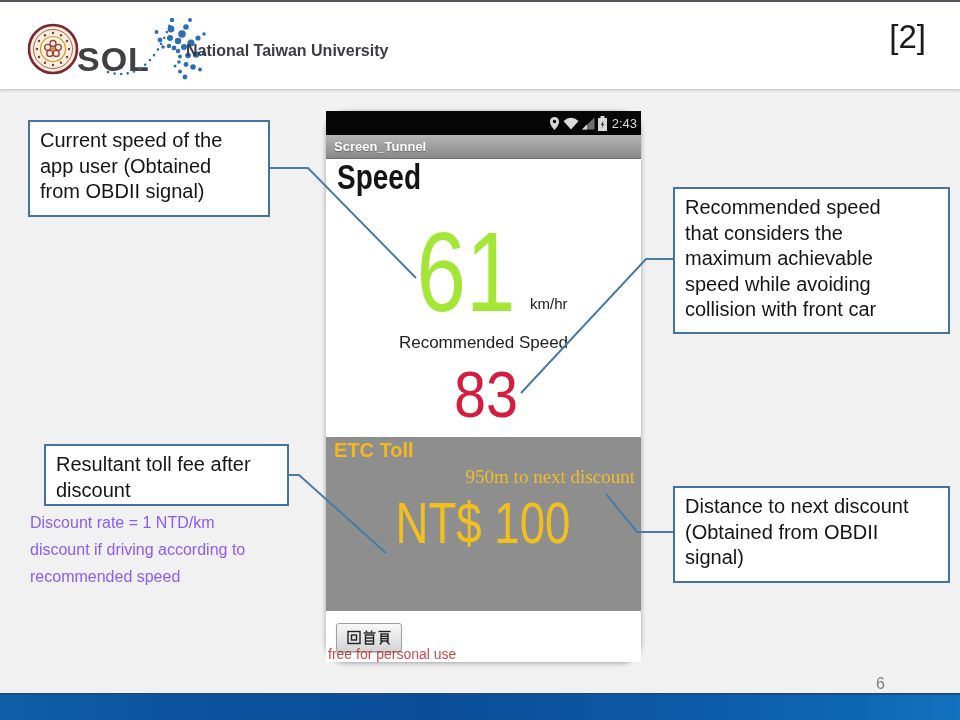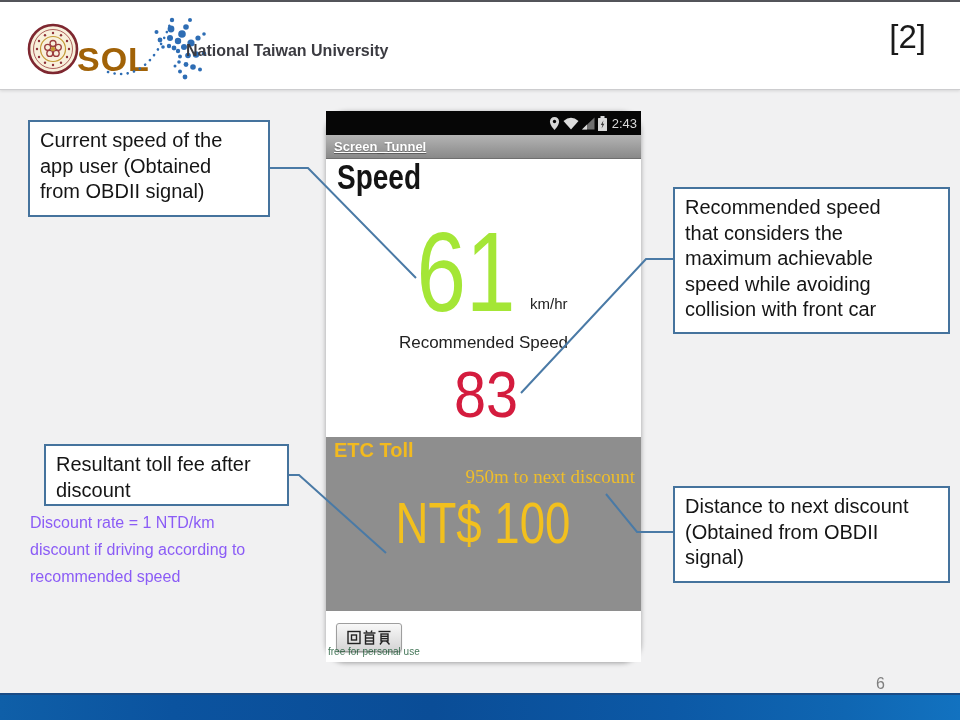--- a/index.html
+++ b/index.html
@@ -9,21 +9,21 @@
   }
   .top-edge{position:absolute;left:0;top:0;width:960px;height:2px;background:#54565B;}
   
   .header{
     position:absolute;left:0;top:2px;width:960px;height:87px;background:#FFFFFF;
     border-bottom:1px solid #CDCDCF;box-shadow:0 1px 3px rgba(0,0,0,.12);
   }
   .seal{position:absolute;left:27px;top:21px;}
   .sol-text{
     position:absolute;left:77px;top:38px;font-size:34px;letter-spacing:1px;
-    color:#a16207;font-weight:bold;
+    color:#404040;font-weight:bold;
   }
   .starburst{position:absolute;left:104px;top:6px;overflow:visible;}
   .univ-name{position:absolute;left:186px;top:40px;font-size:16px;font-weight:bold;color:#3B3B41;}
   .lab-name{position:absolute;left:186px;top:59px;font-size:14px;color:#6A6E72;}
   .citation{position:absolute;right:34px;top:16px;font-size:33px;color:#1A1A1A;}
   
   .phone{
     position:absolute;left:326px;top:111px;width:315px;height:551px;background:#FFFFFF;
     box-shadow:0 1px 5px rgba(0,0,0,.35);
     border-radius:20px;
@@ -31,21 +31,20 @@
   .status-bar{position:absolute;left:0;top:0;width:315px;height:24px;background:#060606;}
   .status-right{position:absolute;right:4px;top:0;height:24px;display:flex;align-items:center;gap:3px;}
   .status-time{font-size:13px;color:#D9D9D9;margin-left:2px;}
   .title-bar{
     position:absolute;left:0;top:24px;width:315px;height:24px;
     background:linear-gradient(#B4B4B4,#898989);border-bottom:1px solid #6F6F6F;box-sizing:border-box;
   }
   .title-bar span{
     display:block;padding-left:8px;line-height:23px;font-size:13px;font-weight:bold;color:#FFFFFF;
     text-shadow:0 1px 1px rgba(0,0,0,.35);
-    text-decoration:underline;
   }
   .speed-title{
     position:absolute;left:11px;top:46px;font-size:35px;font-weight:bold;color:#141414;
     transform:scaleX(.8);transform-origin:left top;white-space:nowrap;
   }
   .cur-speed{
     position:absolute;left:140px;top:104px;font-size:114px;line-height:1;color:#A4E636;
     transform:translateX(-50%) scaleX(.78);white-space:nowrap;
   }
   .kmhr{position:absolute;left:204px;top:184px;font-size:15px;color:#222222;}
@@ -64,21 +63,21 @@
     position:absolute;left:157px;top:58px;font-size:57px;line-height:1;color:#F2C01E;
     transform:translateX(-50%) scaleX(.8);white-space:nowrap;
   }
   .phone-footer{position:absolute;left:0;top:500px;width:315px;height:51px;background:#FFFFFF;}
   .home-btn{
     position:absolute;left:10px;top:12px;width:66px;height:29px;border:1px solid #9E9E9E;border-radius:3px;
     background:linear-gradient(#F8F8F8,#D4D4D4);box-shadow:0 1px 1px rgba(0,0,0,.25);
     display:flex;align-items:center;justify-content:center;gap:2px;padding:0;cursor:pointer;
   }
   .watermark{
-    position:absolute;left:2px;top:35px;font-size:10px;color:#14532d;opacity:.8;white-space:nowrap;text-align:right;
+    position:absolute;left:2px;top:35px;font-size:14px;color:#b91c1c;opacity:.8;white-space:nowrap;text-align:right;
   }
   
   .callout{
     position:absolute;background:#FFFFFF;border:2px solid #45739D;box-sizing:border-box;
     color:#151515;font-size:20px;line-height:1.28;padding:6px 10px;
   }
   .callout .txt{display:block;}
   .co-1{left:28px;top:120px;width:242px;height:97px;}
   .co-1 .txt{width:200px;}
   .co-2{left:673px;top:187px;width:277px;height:147px;}

